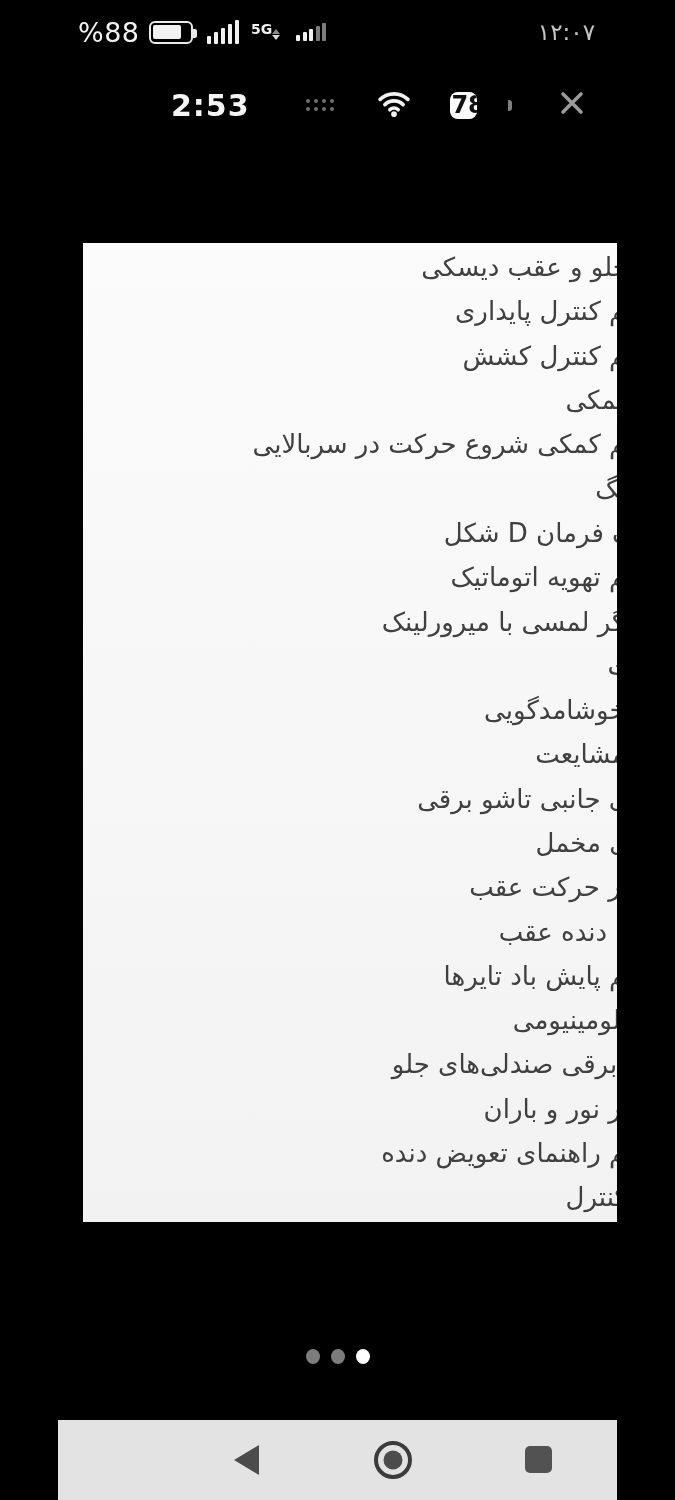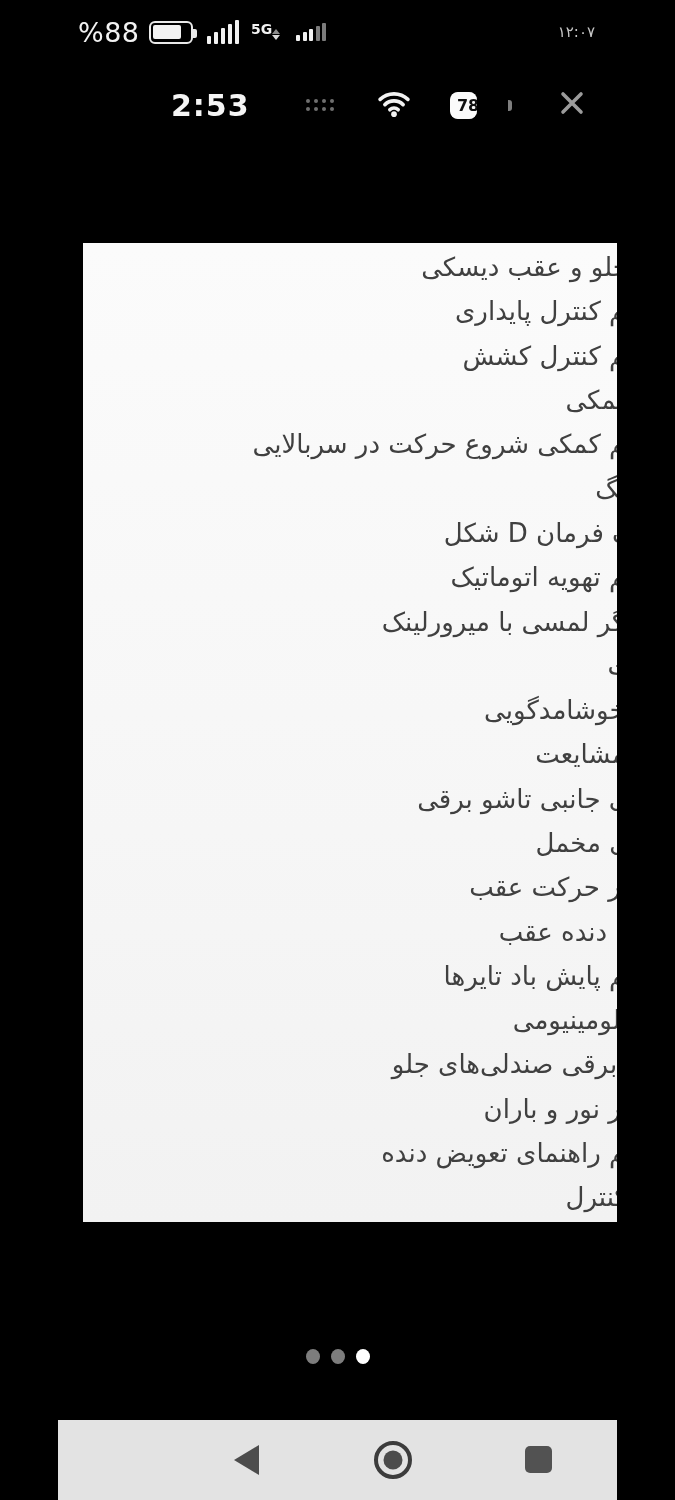--- a/index.html
+++ b/index.html
@@ -26,36 +26,36 @@
   .mini-arrows { display:flex; flex-direction:column; gap:1px; margin-right:2px; margin-bottom:1px; }
   .tri-up { width:0; height:0; border-left:4px solid transparent; border-right:4px solid transparent;
             border-bottom:5px solid #8b8b8b; }
   .tri-dn { width:0; height:0; border-left:4px solid transparent; border-right:4px solid transparent;
             border-top:5px solid #d9d9d9; }
   .bars.small span { width:4px; }
   .bars.small .s1{height:6px} .bars.small .s2{height:9px} .bars.small .s3{height:12px}
   .bars.small .s4{height:15px} .bars.small .s5{height:18px}
   .bars.small .dim { background:#7c7c7c; }
   .sb-spacer { flex:1; }
-  .sb-time { color:#c6c6c6; font-size:15px; }
+  .sb-time { color:#c6c6c6; font-size:23px; }
 
   
   .innerbar { position:absolute; top:84px; left:0; right:30px; height:42px;
               display:flex; align-items:center;gap:28px; }
   .ib-time { color:#f5f5f5; font-size:30px; font-weight:bold; margin-left:113px; letter-spacing:1px; }
   .ib-spacer { flex:1; }
   .dotgrid { display:grid; grid-template-columns:repeat(4, 5px); grid-auto-rows:5px;
              gap:3px; margin-right:14px; }
   .dotgrid i { width:4.5px; height:4.5px; border-radius:50%; background:#6f6f6f; }
   .wifi { margin-right:11px; }
   .ib-batt { position:relative; width:47px; height:27px; border-radius:8px; background:#8f8f8f;
              overflow:hidden; margin-right:6px; }
   .ib-batt-fill { position:absolute; left:0; top:0; bottom:0; width:37px; background:#fbfbfb;
                   display:flex; align-items:center; justify-content:center; border-radius:7px 3px 3px 7px; }
-  .ib-batt-fill b { color:#111; font-size:16px; font-weight:bold; }
+  .ib-batt-fill b { color:#111; font-size:24px; font-weight:bold; }
   .ib-batt-nubwrap { position:relative; width:4px; height:11px; margin-right:16px; }
   .ib-batt-nub { position:absolute; left:-3px; top:0; width:4px; height:11px;
                  background:#7e7e7e; border-radius:0 3px 3px 0; }
 
   
   .viewer-close { position:absolute; top:159px; left:574px; width:30px; height:30px;
                   background:transparent; border:none; cursor:pointer; }
 
   
   .card { position:absolute; top:243px; left:25px; width:622px; height:979px;

